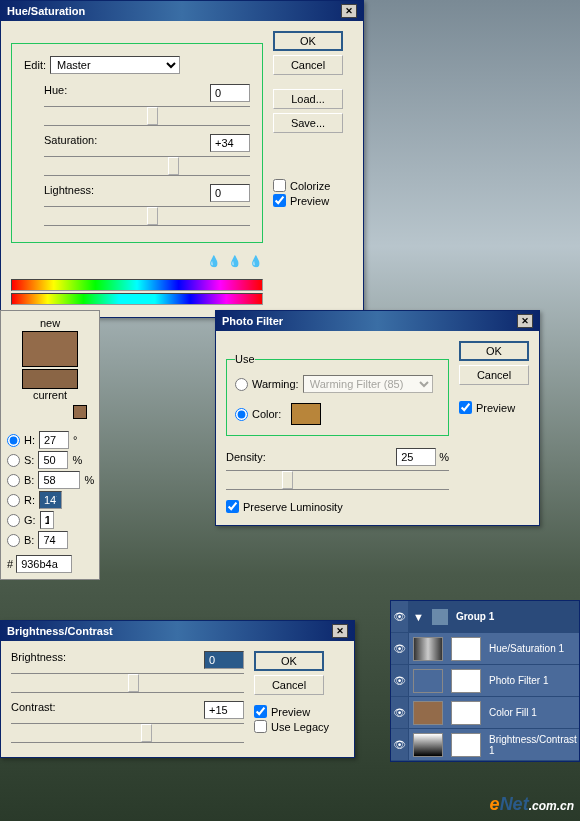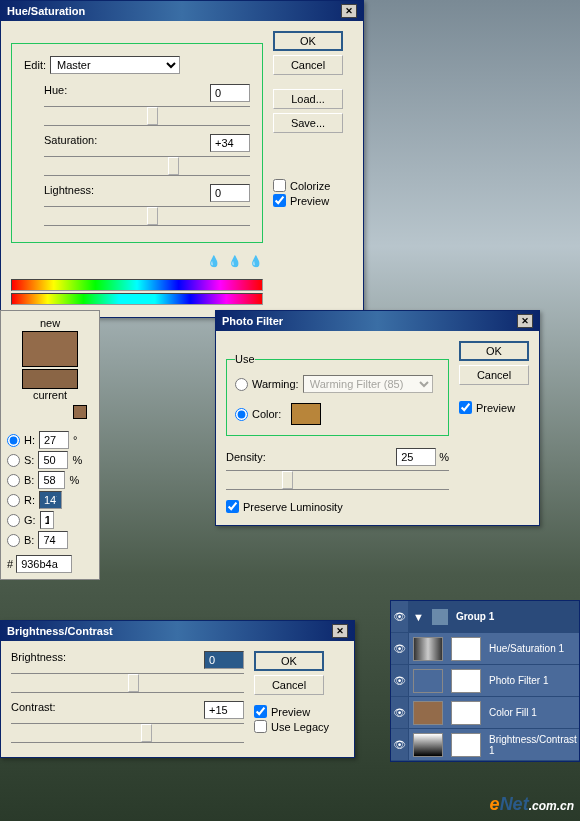--- a/index.html
+++ b/index.html
@@ -111,21 +111,21 @@
       </div>
     <div class="radio">
         <input type="radio" name="cp" style="">
         <span>S:</span>
         <input class="input" style="width: 30px;" value="50">
         <span>%</span>
       </div>
     <div class="radio">
         <input type="radio" name="cp" style="">
         <span>B:</span>
-        <input class="input" style="width: 27px;" value="58">
+        <input class="input" style="width: 42px;" value="58">
         <span>%</span>
       </div>
     <div class="radio">
         <input type="radio" name="cp" style="">
         <span>R:</span>
         <input class="input" style="width: 23px; background: rgb(42, 90, 138); color: rgb(255, 255, 255);" value="147">
       </div>
     <div class="radio">
         <input type="radio" name="cp" style="">
         <span>G:</span>

